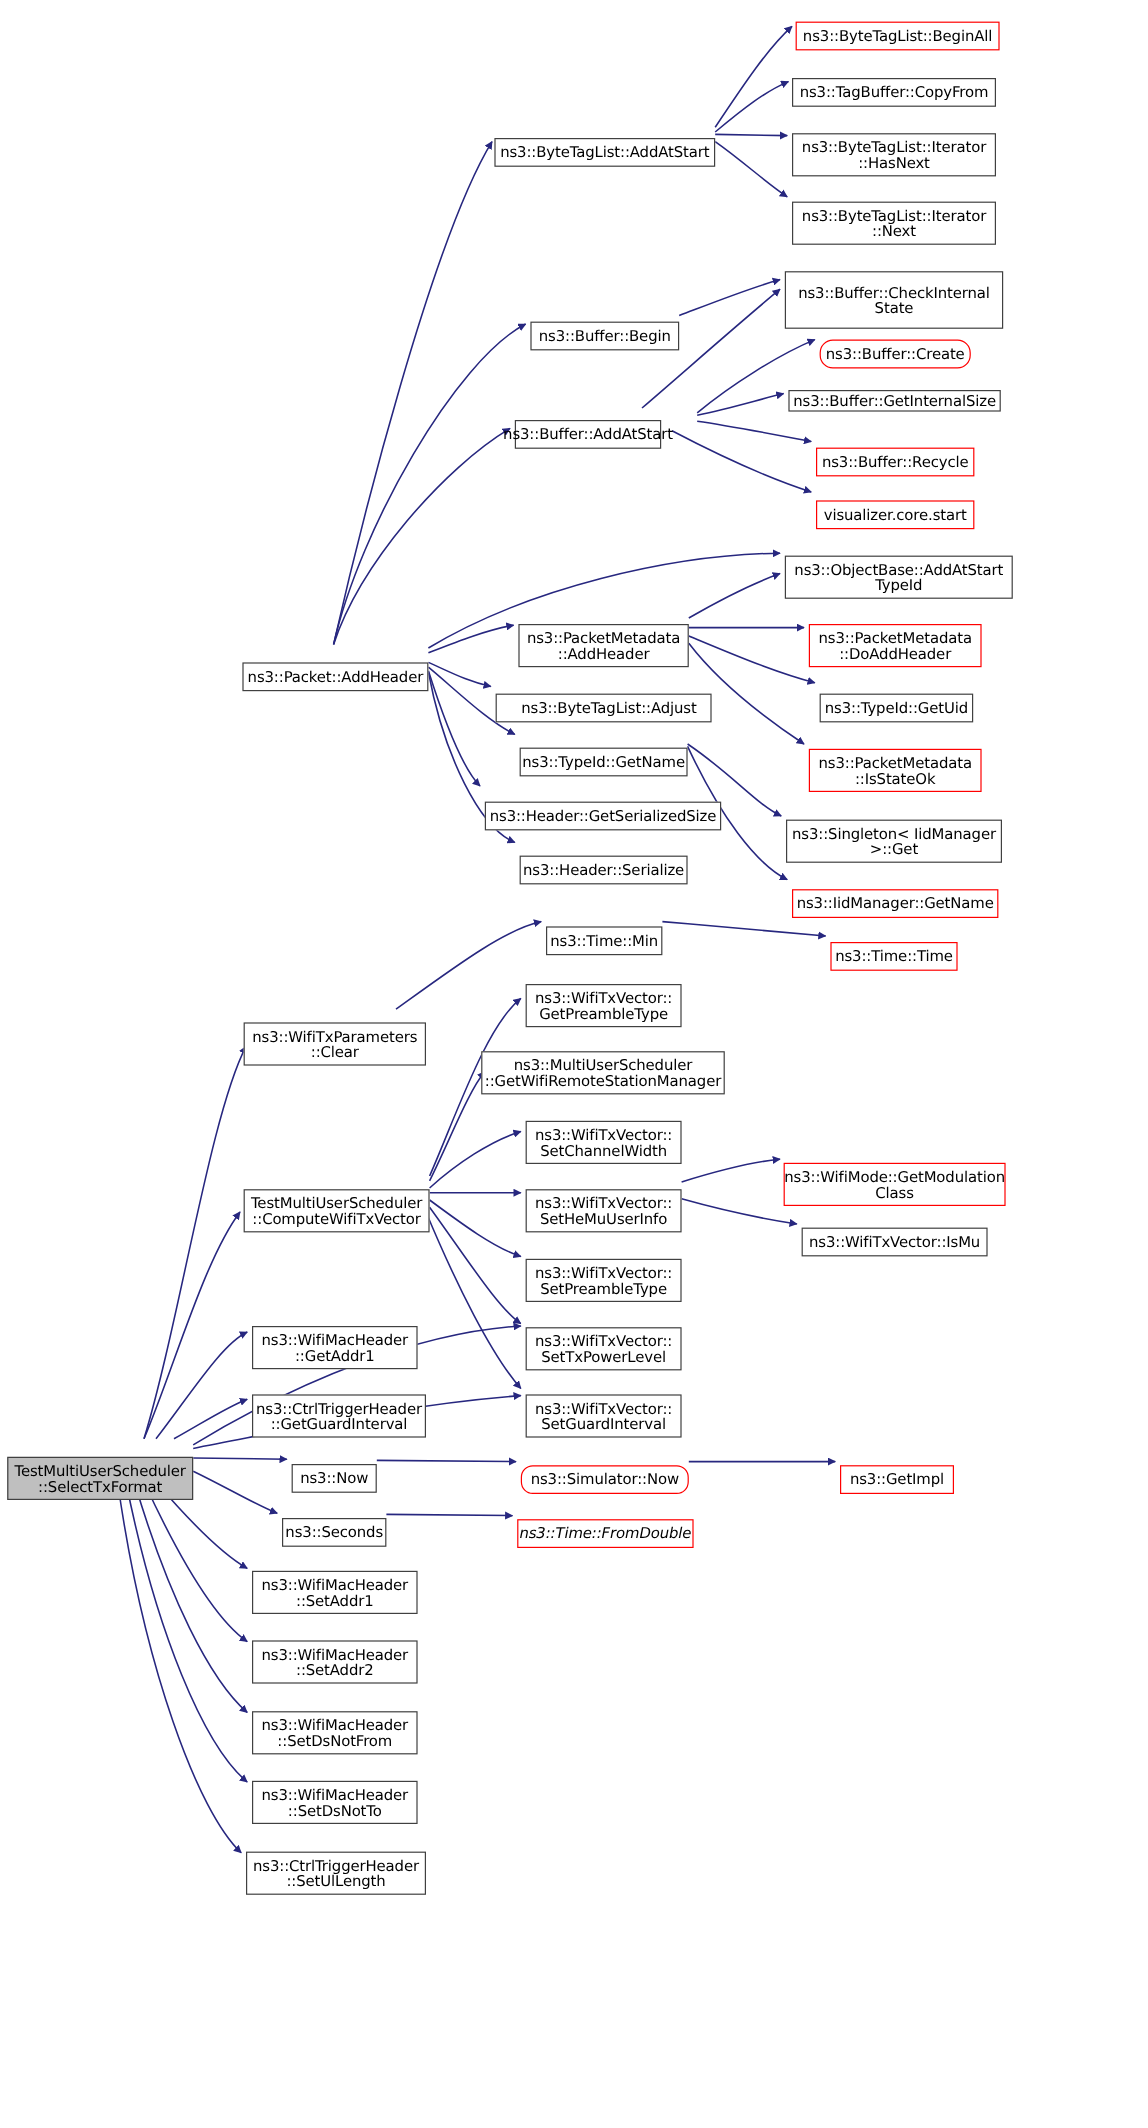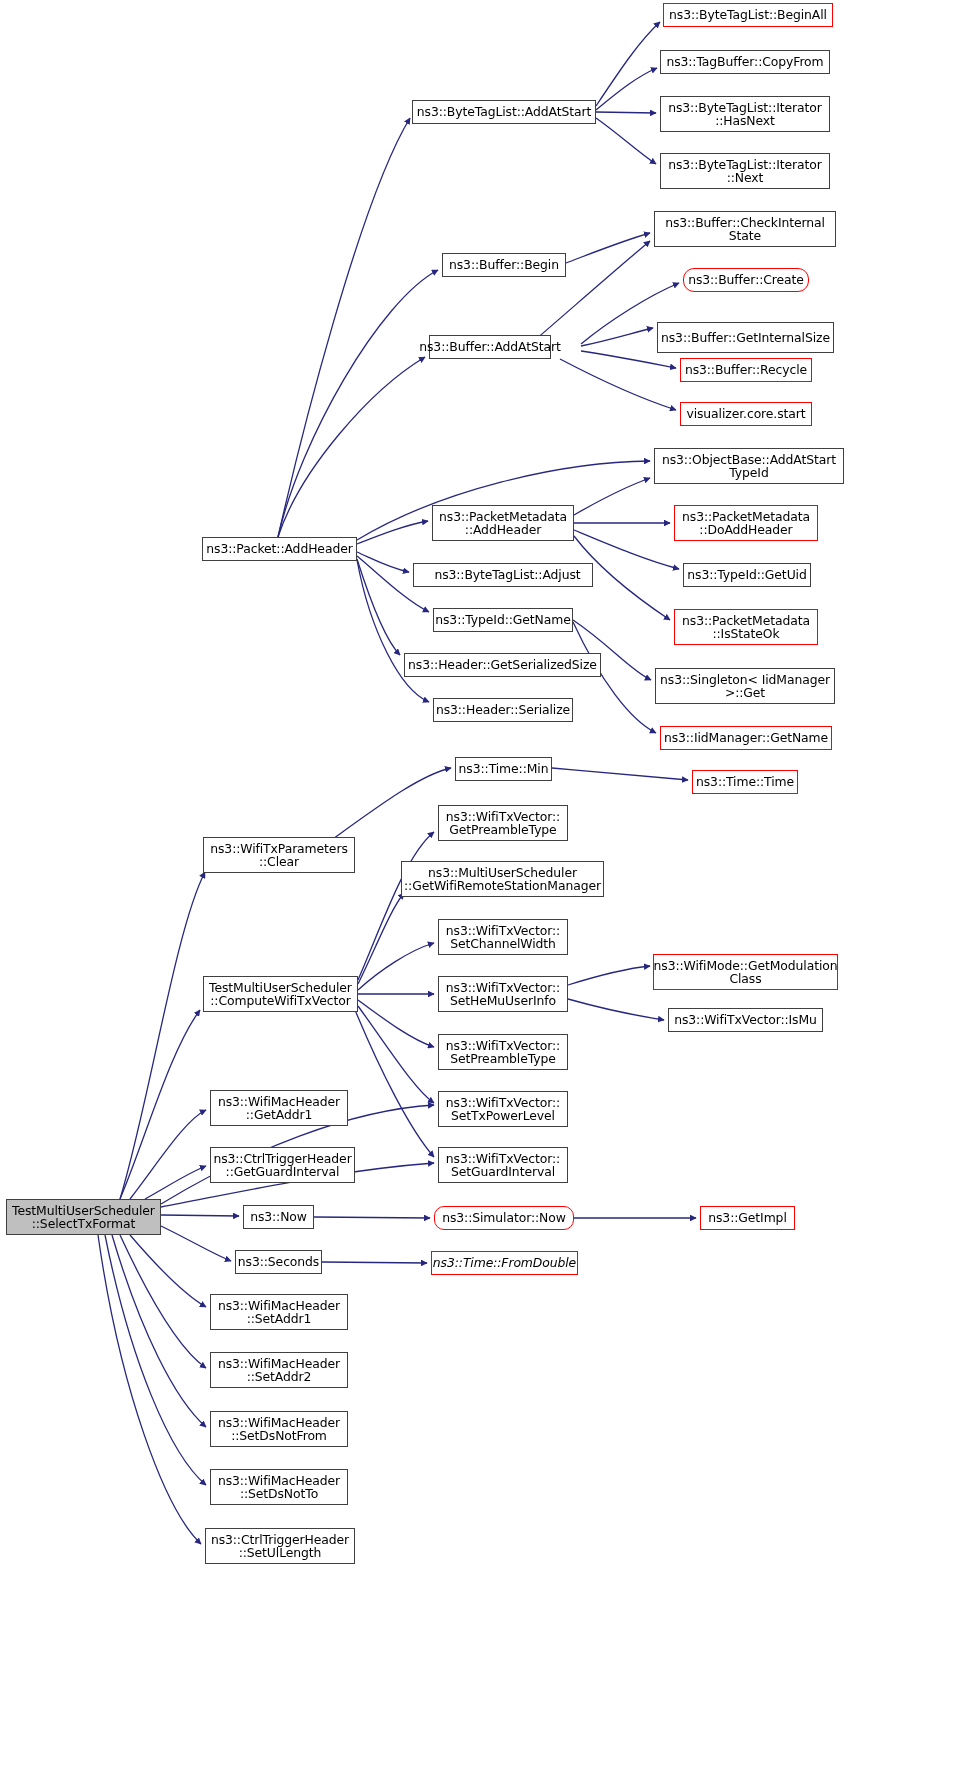--- a/index.html
+++ b/index.html
@@ -31,20 +31,21 @@
     justify-content: center;
     text-align: center;
     line-height: 1.08;
     font-size: 12.4px;
     color: #000000;
     background: #ffffff;
     border: 1px solid #404040;
     padding: 1px 3px;
     white-space: pre-line;
     letter-spacing: -0.1px;
+    margin-top: 15px;
   }
   .node.red {
     border: 1px solid #ff0000;
   }
   .node.root {
     background: #bfbfbf;
     border: 1px solid #404040;
   }
 </style>
 </head>
@@ -117,25 +118,25 @@
 ::SelectTxFormat</div>
       <div class="node" style="left: 202px; top: 537px; width: 155px; height: 24px;">ns3::Packet::AddHeader</div>
       <div class="node" style="left: 412px; top: 100px; width: 184px; height: 24px;">ns3::ByteTagList::AddAtStart</div>
       <div class="node red" style="left: 663px; top: 3px; width: 170px; height: 24px;">ns3::ByteTagList::BeginAll</div>
       <div class="node" style="left: 660px; top: 50px; width: 170px; height: 24px;">ns3::TagBuffer::CopyFrom</div>
       <div class="node" style="left: 660px; top: 96px; width: 170px; height: 36px;">ns3::ByteTagList::Iterator
 ::HasNext</div>
       <div class="node" style="left: 660px; top: 153px; width: 170px; height: 36px;">ns3::ByteTagList::Iterator
 ::Next</div>
       <div class="node" style="left: 442px; top: 253px; width: 124px; height: 24px;">ns3::Buffer::Begin</div>
-      <div class="node" style="left: 654px; top: 211px; width: 182px; height: 36px;">ns3::Buffer::CheckInternal
+      <div class="node" style="left: 654px; top: 211px; width: 182px; height: 48px;">ns3::Buffer::CheckInternal
 State</div>
       <div class="node red" style="left: 683px; top: 268px; width: 126px; height: 24px; border-radius: 11px;">ns3::Buffer::Create</div>
       <div class="node" style="left: 429px; top: 335px; width: 122px; height: 24px;">ns3::Buffer::AddAtStart</div>
-      <div class="node" style="left: 657px; top: 322px; width: 177px; height: 31px;">ns3::Buffer::GetInternalSize</div>
+      <div class="node" style="left: 657px; top: 310px; width: 177px; height: 18px;">ns3::Buffer::GetInternalSize</div>
       <div class="node red" style="left: 680px; top: 358px; width: 132px; height: 24px; text-align: center;">ns3::Buffer::Recycle</div>
       <div class="node red" style="left: 680px; top: 402px; width: 132px; height: 24px;">visualizer.core.start</div>
       <div class="node" style="left: 654px; top: 448px; width: 190px; height: 36px;">ns3::ObjectBase::AddAtStart
 TypeId</div>
       <div class="node" style="left: 432px; top: 505px; width: 142px; height: 36px;">ns3::PacketMetadata
 ::AddHeader</div>
       <div class="node red" style="left: 674px; top: 505px; width: 144px; height: 36px;">ns3::PacketMetadata
 ::DoAddHeader</div>
       <div class="node" style="left: 413px; top: 563px; width: 180px; height: 24px; padding-left: 12px;">ns3::ByteTagList::Adjust</div>
       <div class="node" style="left: 683px; top: 563px; width: 128px; height: 24px;">ns3::TypeId::GetUid</div>

